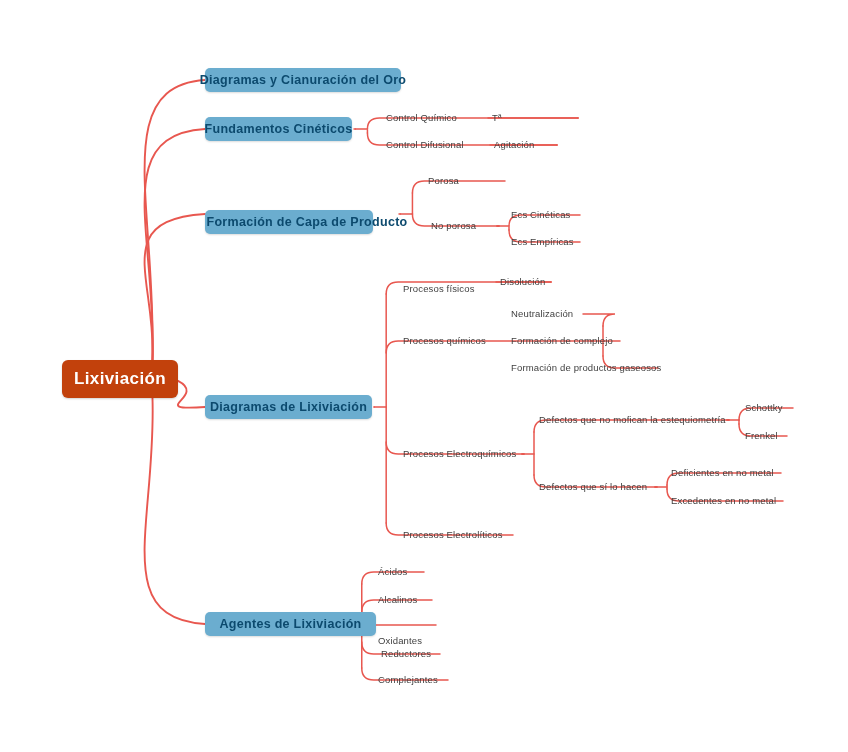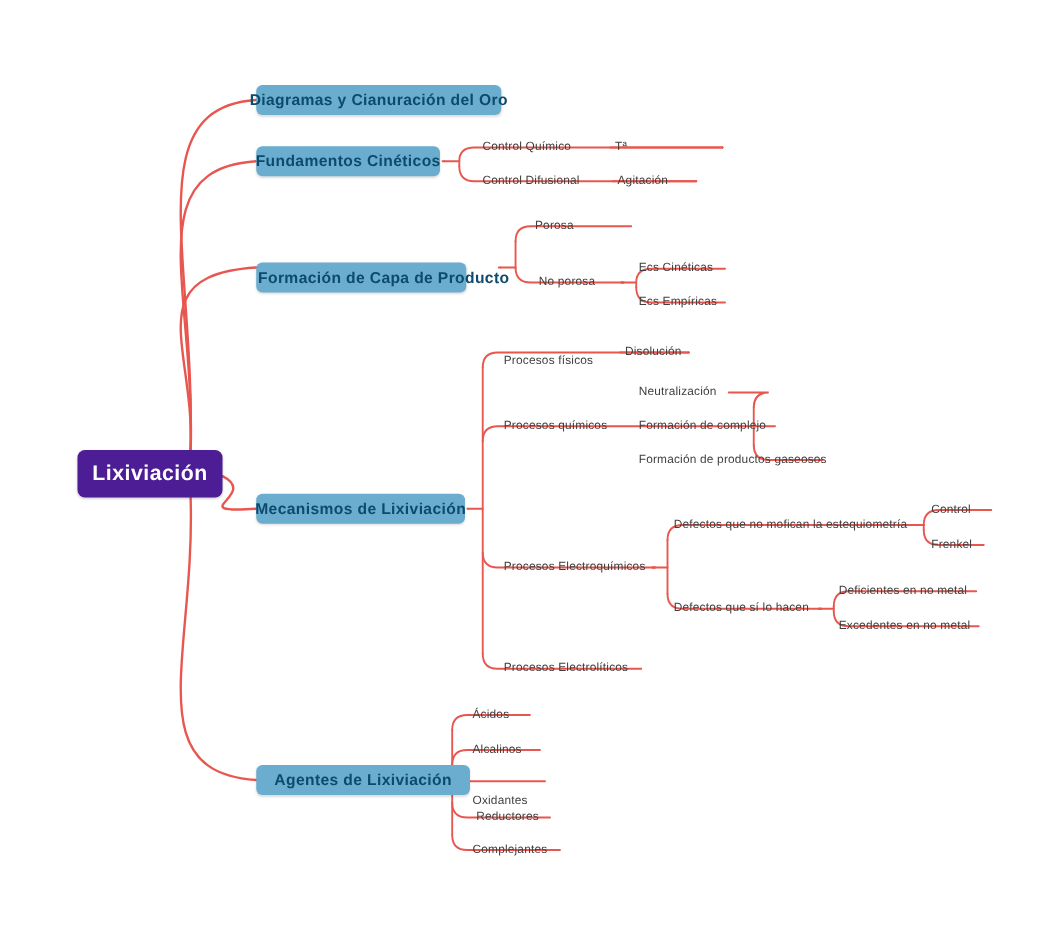--- a/index.html
+++ b/index.html
@@ -29,21 +29,21 @@
   }
   .node {
     position: absolute;
     box-sizing: border-box;
     white-space: nowrap;
     display: flex;
     align-items: center;
     justify-content: center;
   }
   .node-root {
-    background: #4c1d95;
+    background: #c2410c;
     color: #ffffff;
     border-radius: 6px;
     font-size: 17px;
     font-weight: bold;
     letter-spacing: 0.4px;
     padding: 0 14px;
     box-shadow: 0 1px 2px rgba(0,0,0,0.18);
   }
   .node-branch {
     background: #6badcf;
@@ -140,21 +140,21 @@
       <div class="node node-branch" style="left: 205px; top: 68px; width: 196px; height: 24px; line-height: 24px;">
         <span>Diagramas y Cianuración del Oro</span>
       </div>
       <div class="node node-branch" style="left: 205px; top: 117px; width: 147px; height: 24px; line-height: 24px;">
         <span>Fundamentos Cinéticos</span>
       </div>
       <div class="node node-branch" style="left: 205px; top: 210px; width: 168px; height: 24px; line-height: 24px; padding-left: 48px;">
         <span>Formación de Capa de Producto</span>
       </div>
       <div class="node node-branch" style="left: 205px; top: 395px; width: 167px; height: 24px; line-height: 24px;">
-        <span>Mecanismos de Lixiviación</span>
+        <span>Diagramas de Lixiviación</span>
       </div>
       <div class="node node-branch" style="left: 205px; top: 612px; width: 171px; height: 24px; line-height: 24px; text-align: right;">
         <span>Agentes de Lixiviación</span>
       </div>
       <div class="node node-leaf" style="left: 386px; top: 111px; width: 82px; height: 14px; line-height: 14px;">
         <span>Control Químico</span>
       </div>
       <div class="node node-leaf" style="left: 492px; top: 111px; width: 20px; height: 14px; line-height: 14px;">
         <span>Tª</span>
       </div>
@@ -194,21 +194,21 @@
       <div class="node node-leaf" style="left: 511px; top: 361px; width: 146px; height: 14px; line-height: 14px;">
         <span>Formación de productos gaseosos</span>
       </div>
       <div class="node node-leaf" style="left: 403px; top: 447px; width: 120px; height: 14px; line-height: 14px;">
         <span>Procesos Electroquímicos</span>
       </div>
       <div class="node node-leaf" style="left: 539px; top: 413px; width: 190px; height: 14px; line-height: 14px;">
         <span>Defectos que no mofican la estequiometría</span>
       </div>
       <div class="node node-leaf" style="left: 745px; top: 401px; width: 48px; height: 14px; line-height: 14px;">
-        <span>Control</span>
+        <span>Schottky</span>
       </div>
       <div class="node node-leaf" style="left: 745px; top: 429px; width: 42px; height: 14px; line-height: 14px;">
         <span>Frenkel</span>
       </div>
       <div class="node node-leaf" style="left: 539px; top: 480px; width: 118px; height: 14px; line-height: 14px;">
         <span>Defectos que sí lo hacen</span>
       </div>
       <div class="node node-leaf" style="left: 671px; top: 466px; width: 110px; height: 14px; line-height: 14px;">
         <span>Deficientes en no metal</span>
       </div>

